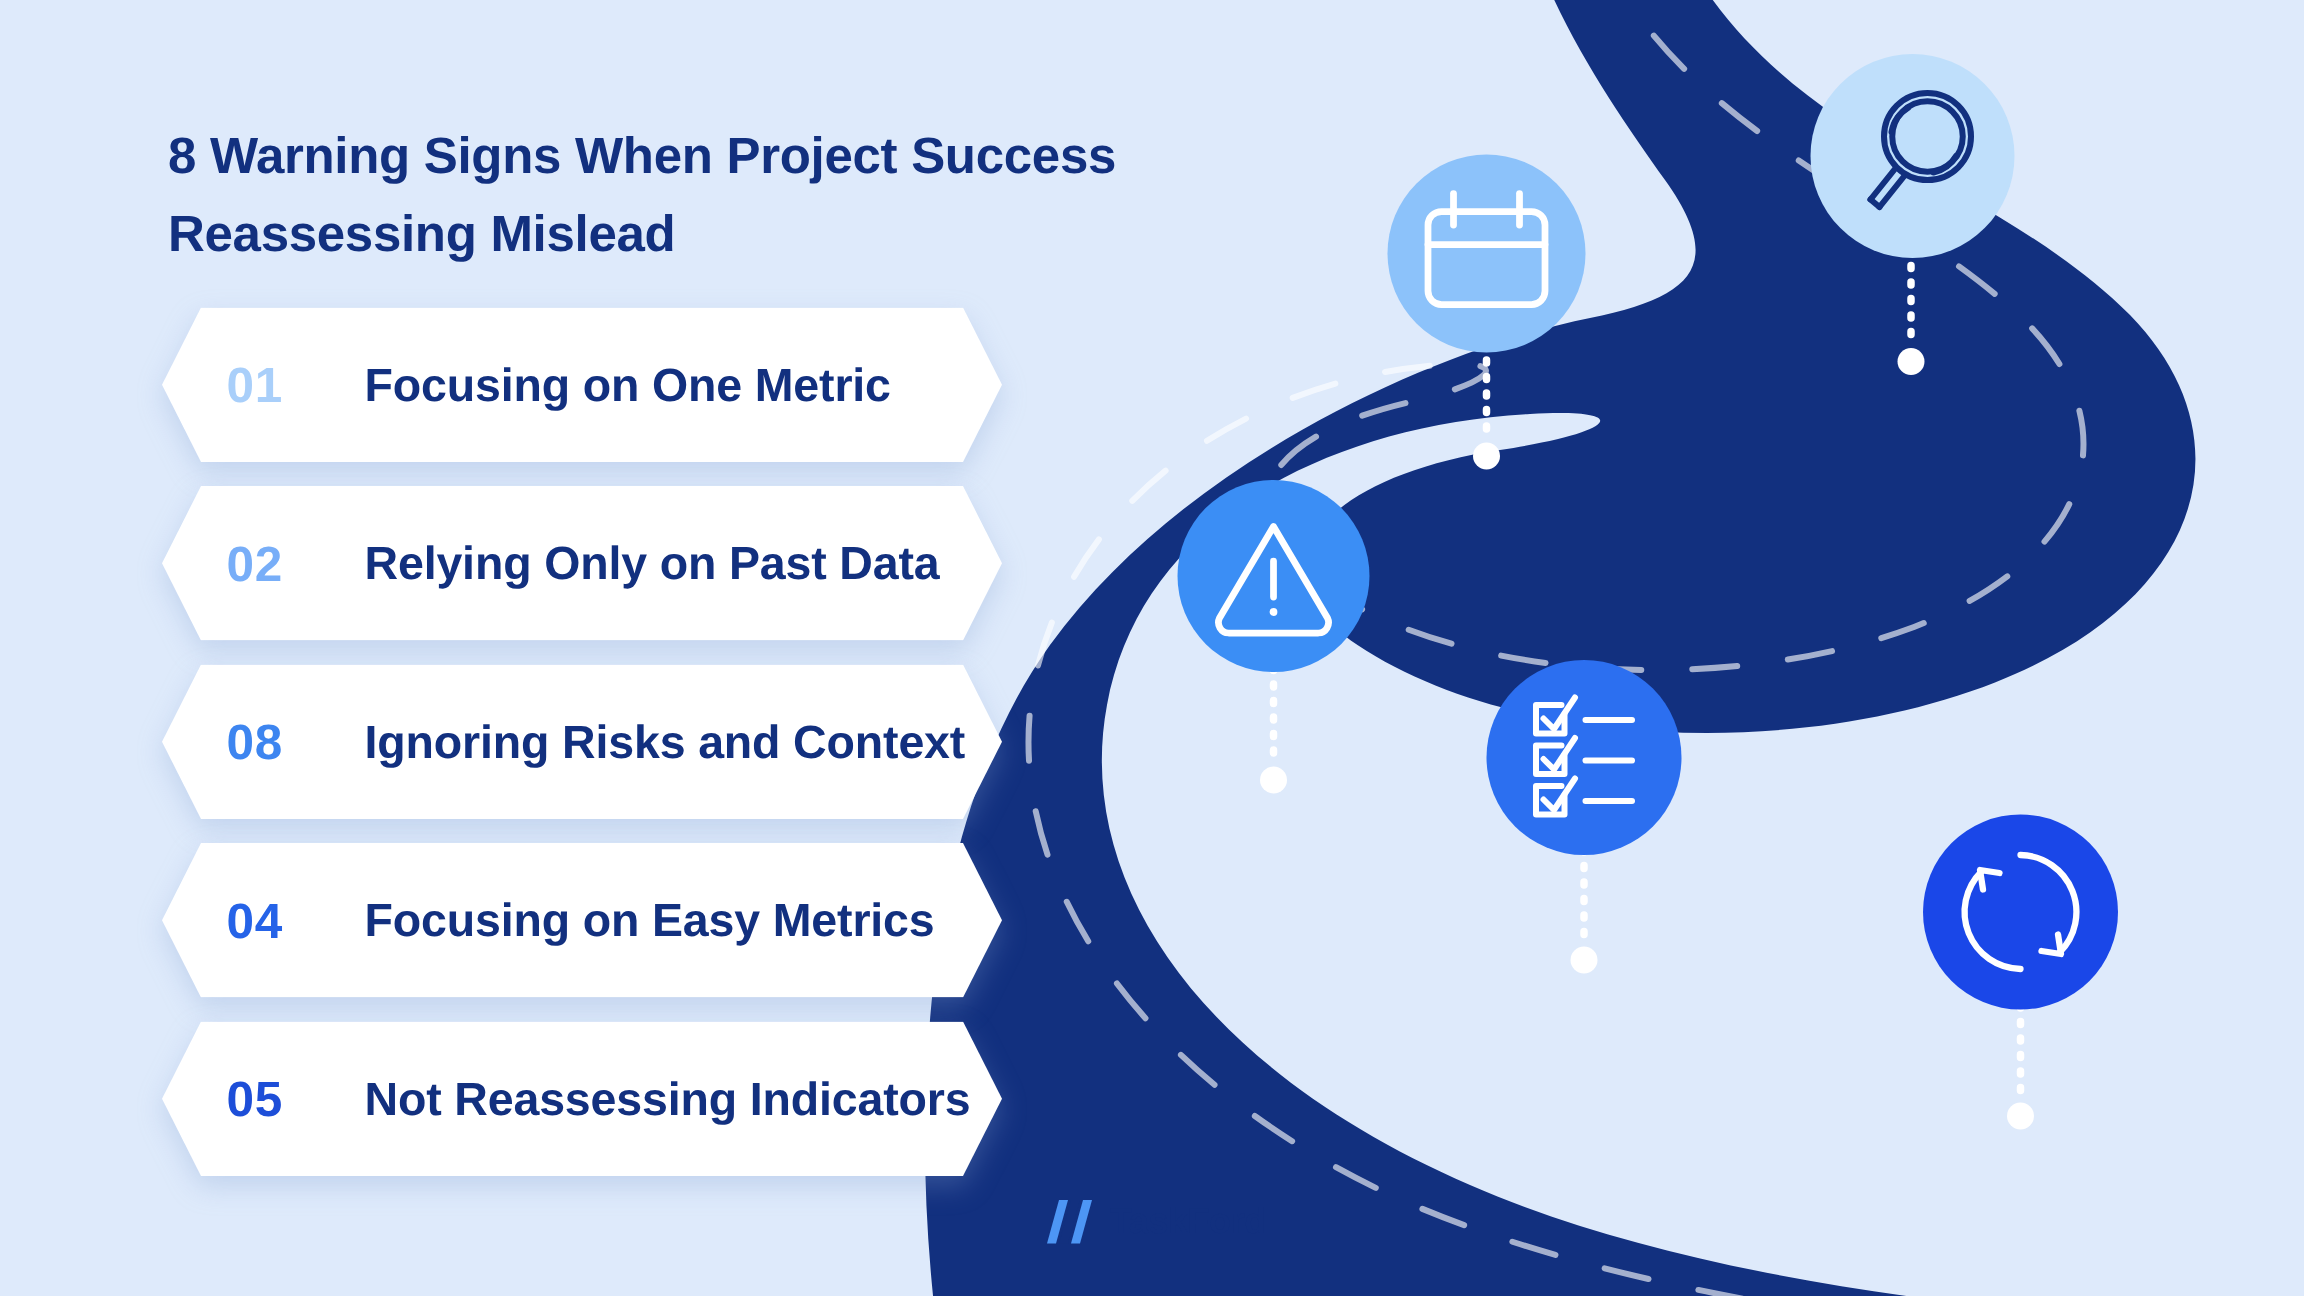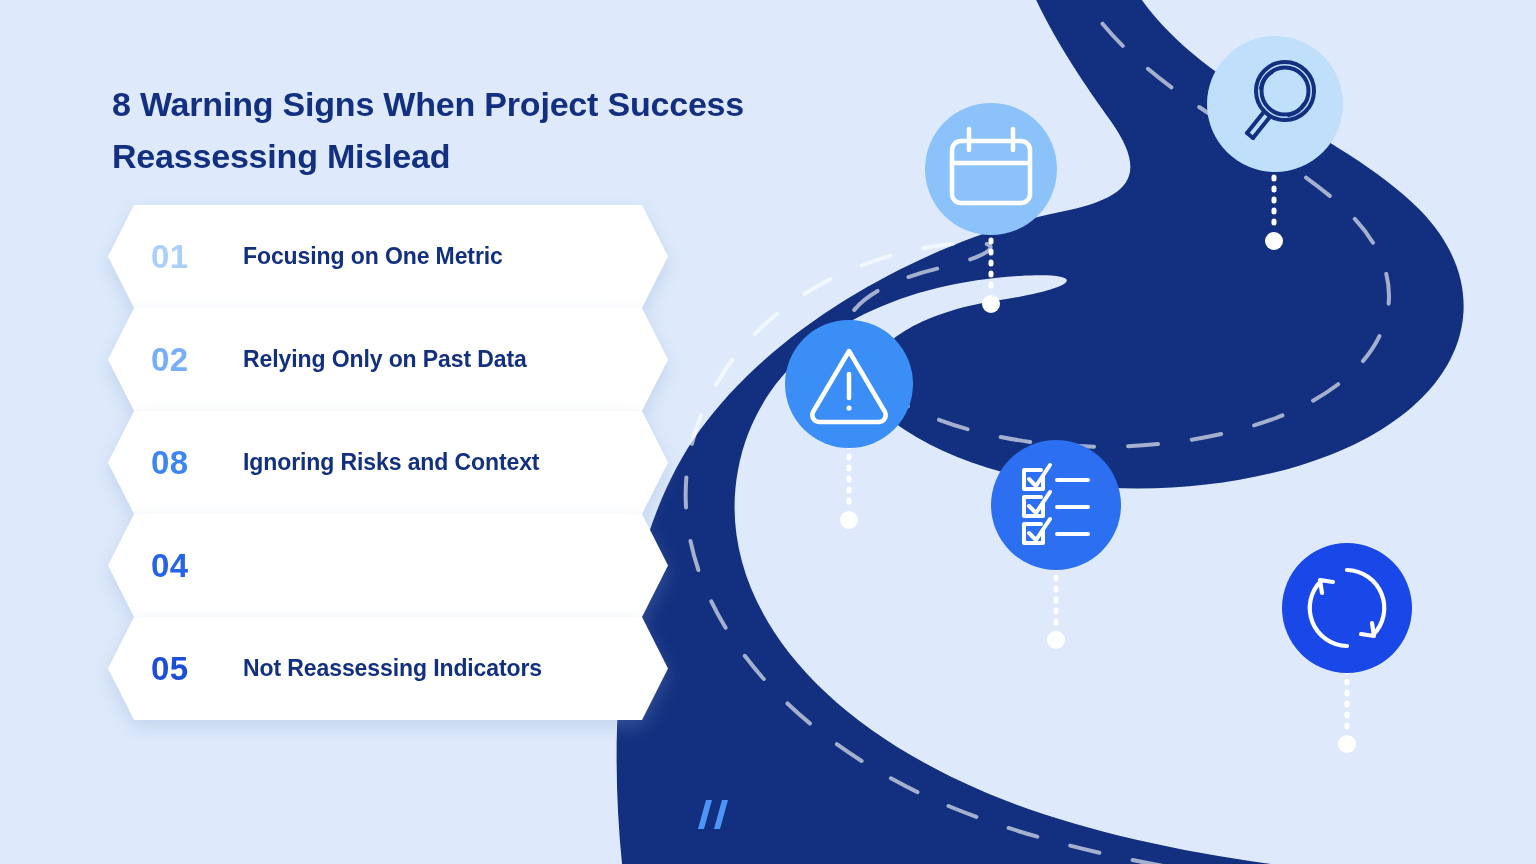--- a/index.html
+++ b/index.html
@@ -46,20 +46,21 @@
 
   .steps {
     position:absolute;
     left:108px; top:205px;
     width:560px;
   }
 
   .step {
     position:relative;
     height:103px;
+    margin-bottom:16px;
     display:flex;
     align-items:center;
     filter:drop-shadow(0px 7px 9px rgba(130,160,210,0.30));
   }
   .step-shape {
     position:absolute;
     left:0; top:0;
     width:100%; height:100%;
     background:#ffffff;
     clip-path:polygon(0% 50%, 26px 0%, calc(100% - 26px) 0%, 100% 50%, calc(100% - 26px) 100%, 26px 100%);
@@ -69,21 +70,21 @@
     z-index:2;
     width:92px;
     margin-left:43px;
     font-size:33px;
     font-weight:bold;
     letter-spacing:0.5px;
   }
   .step-label {
     position:relative;
     z-index:2;
-    font-size:23px;
+    font-size:31px;
     font-weight:bold;
     color:#12307f;
     letter-spacing:-0.1px;
   }
 
   
   .logo-wrap {
     position:absolute;
     left:697px; top:798px;
     display:flex;
@@ -244,20 +245,21 @@
 
       <div class="step">
         <div class="step-shape"></div>
         <div class="step-num" style="color:#3d85f0;">08</div>
         <div class="step-label">Ignoring Risks and Context</div>
       </div>
 
       <div class="step">
         <div class="step-shape"></div>
         <div class="step-num" style="color:#2563e8;">04</div>
+        <div class="step-label">Focusing on Easy Metrics</div>
       </div>
 
       <div class="step">
         <div class="step-shape"></div>
         <div class="step-num" style="color:#1d4ed8;">05</div>
         <div class="step-label">Not Reassessing Indicators</div>
       </div>
 
     </div>
   </div>

